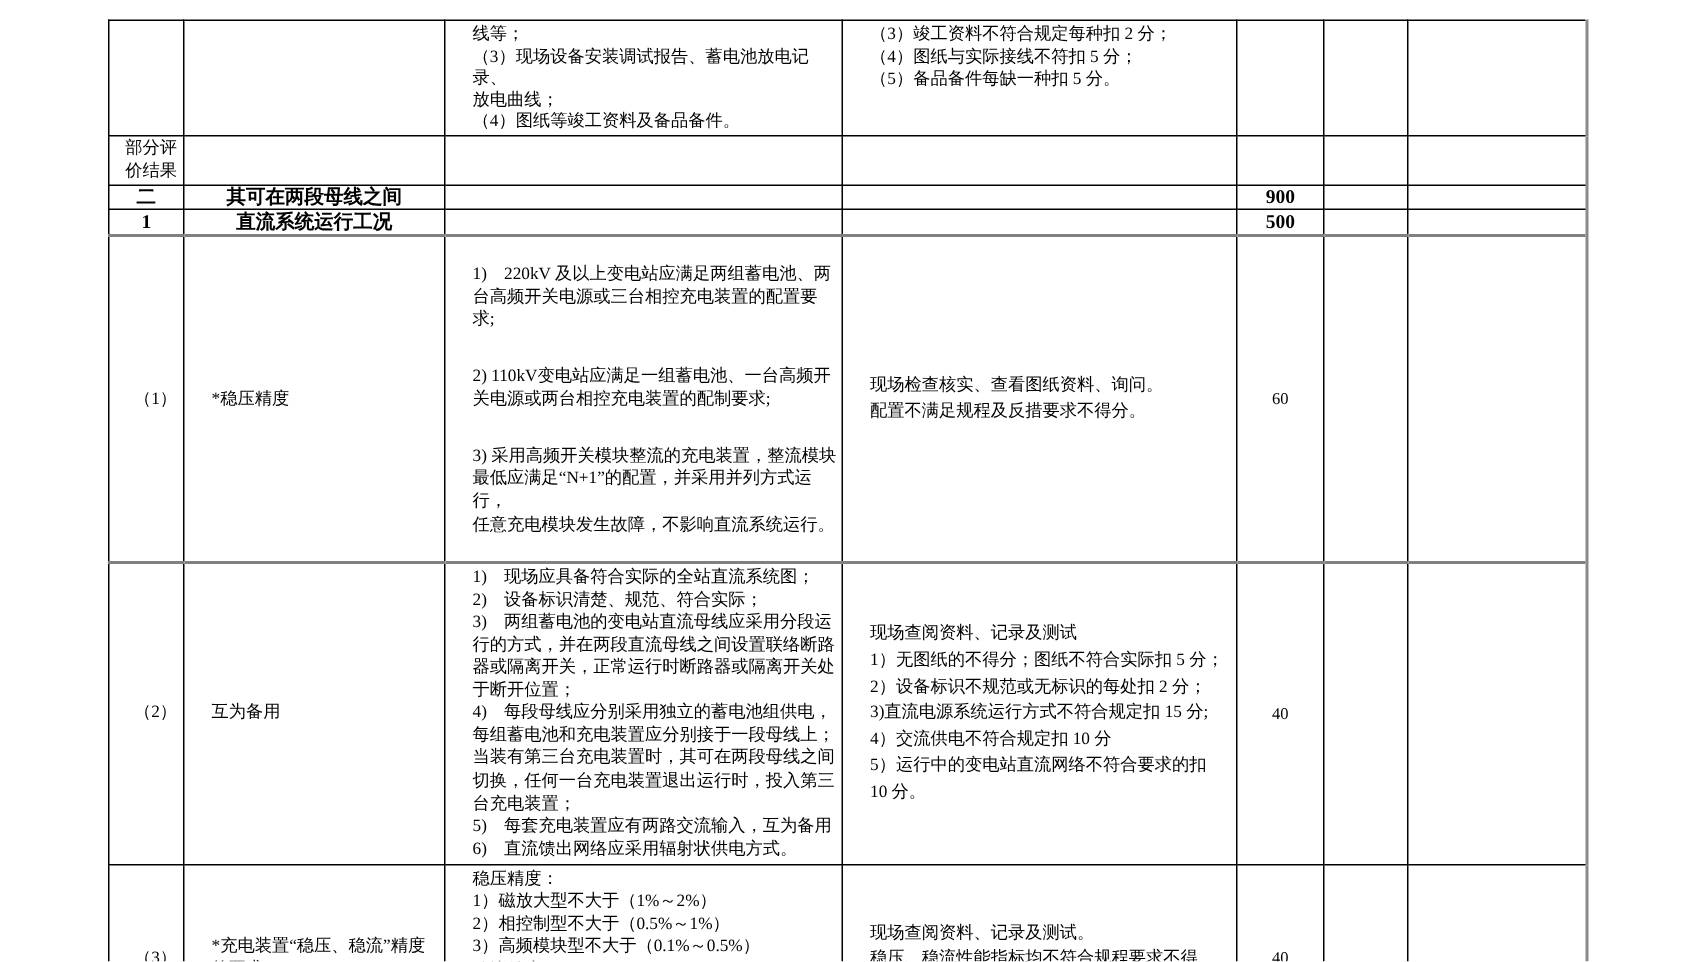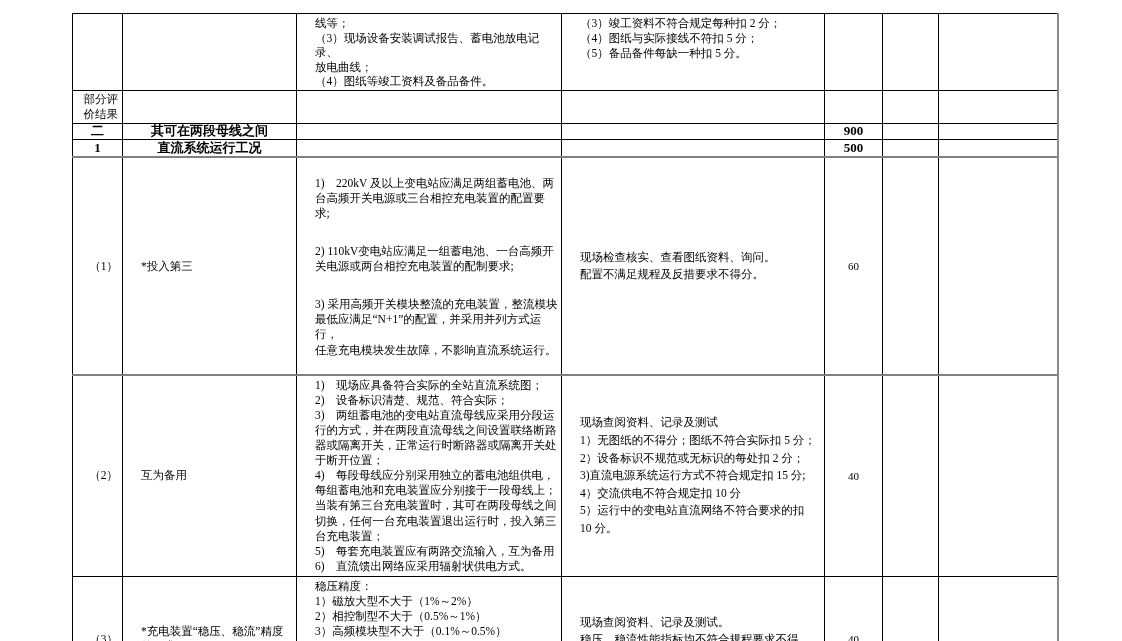--- a/index.html
+++ b/index.html
@@ -85,21 +85,21 @@
       <td>直流系统运行工况</td>
       <td></td>
       <td></td>
       <td>500</td>
       <td></td>
       <td class="rt"></td>
     </tr>
 
     <tr class="r4 tk">
       <td class="num-cell">（1）</td>
-      <td class="pl lh15">*投入第三</td>
+      <td class="pl lh15">*稳压精度</td>
       <td class="vt lh15 pl paras">
         <p>1)　220kV 及以上变电站应满足两组蓄电池、两
 台高频开关电源或三台相控充电装置的配置要求;</p>
         <p>2) 110kV变电站应满足一组蓄电池、一台高频开
 关电源或两台相控充电装置的配制要求;</p>
         <p>3) 采用高频开关模块整流的充电装置，整流模块
 最低应满足“N+1”的配置，并采用并列方式运行，
 任意充电模块发生故障，不影响直流系统运行。</p>
       </td>
       <td class="lh17 pl">现场检查核实、查看图纸资料、询问。

